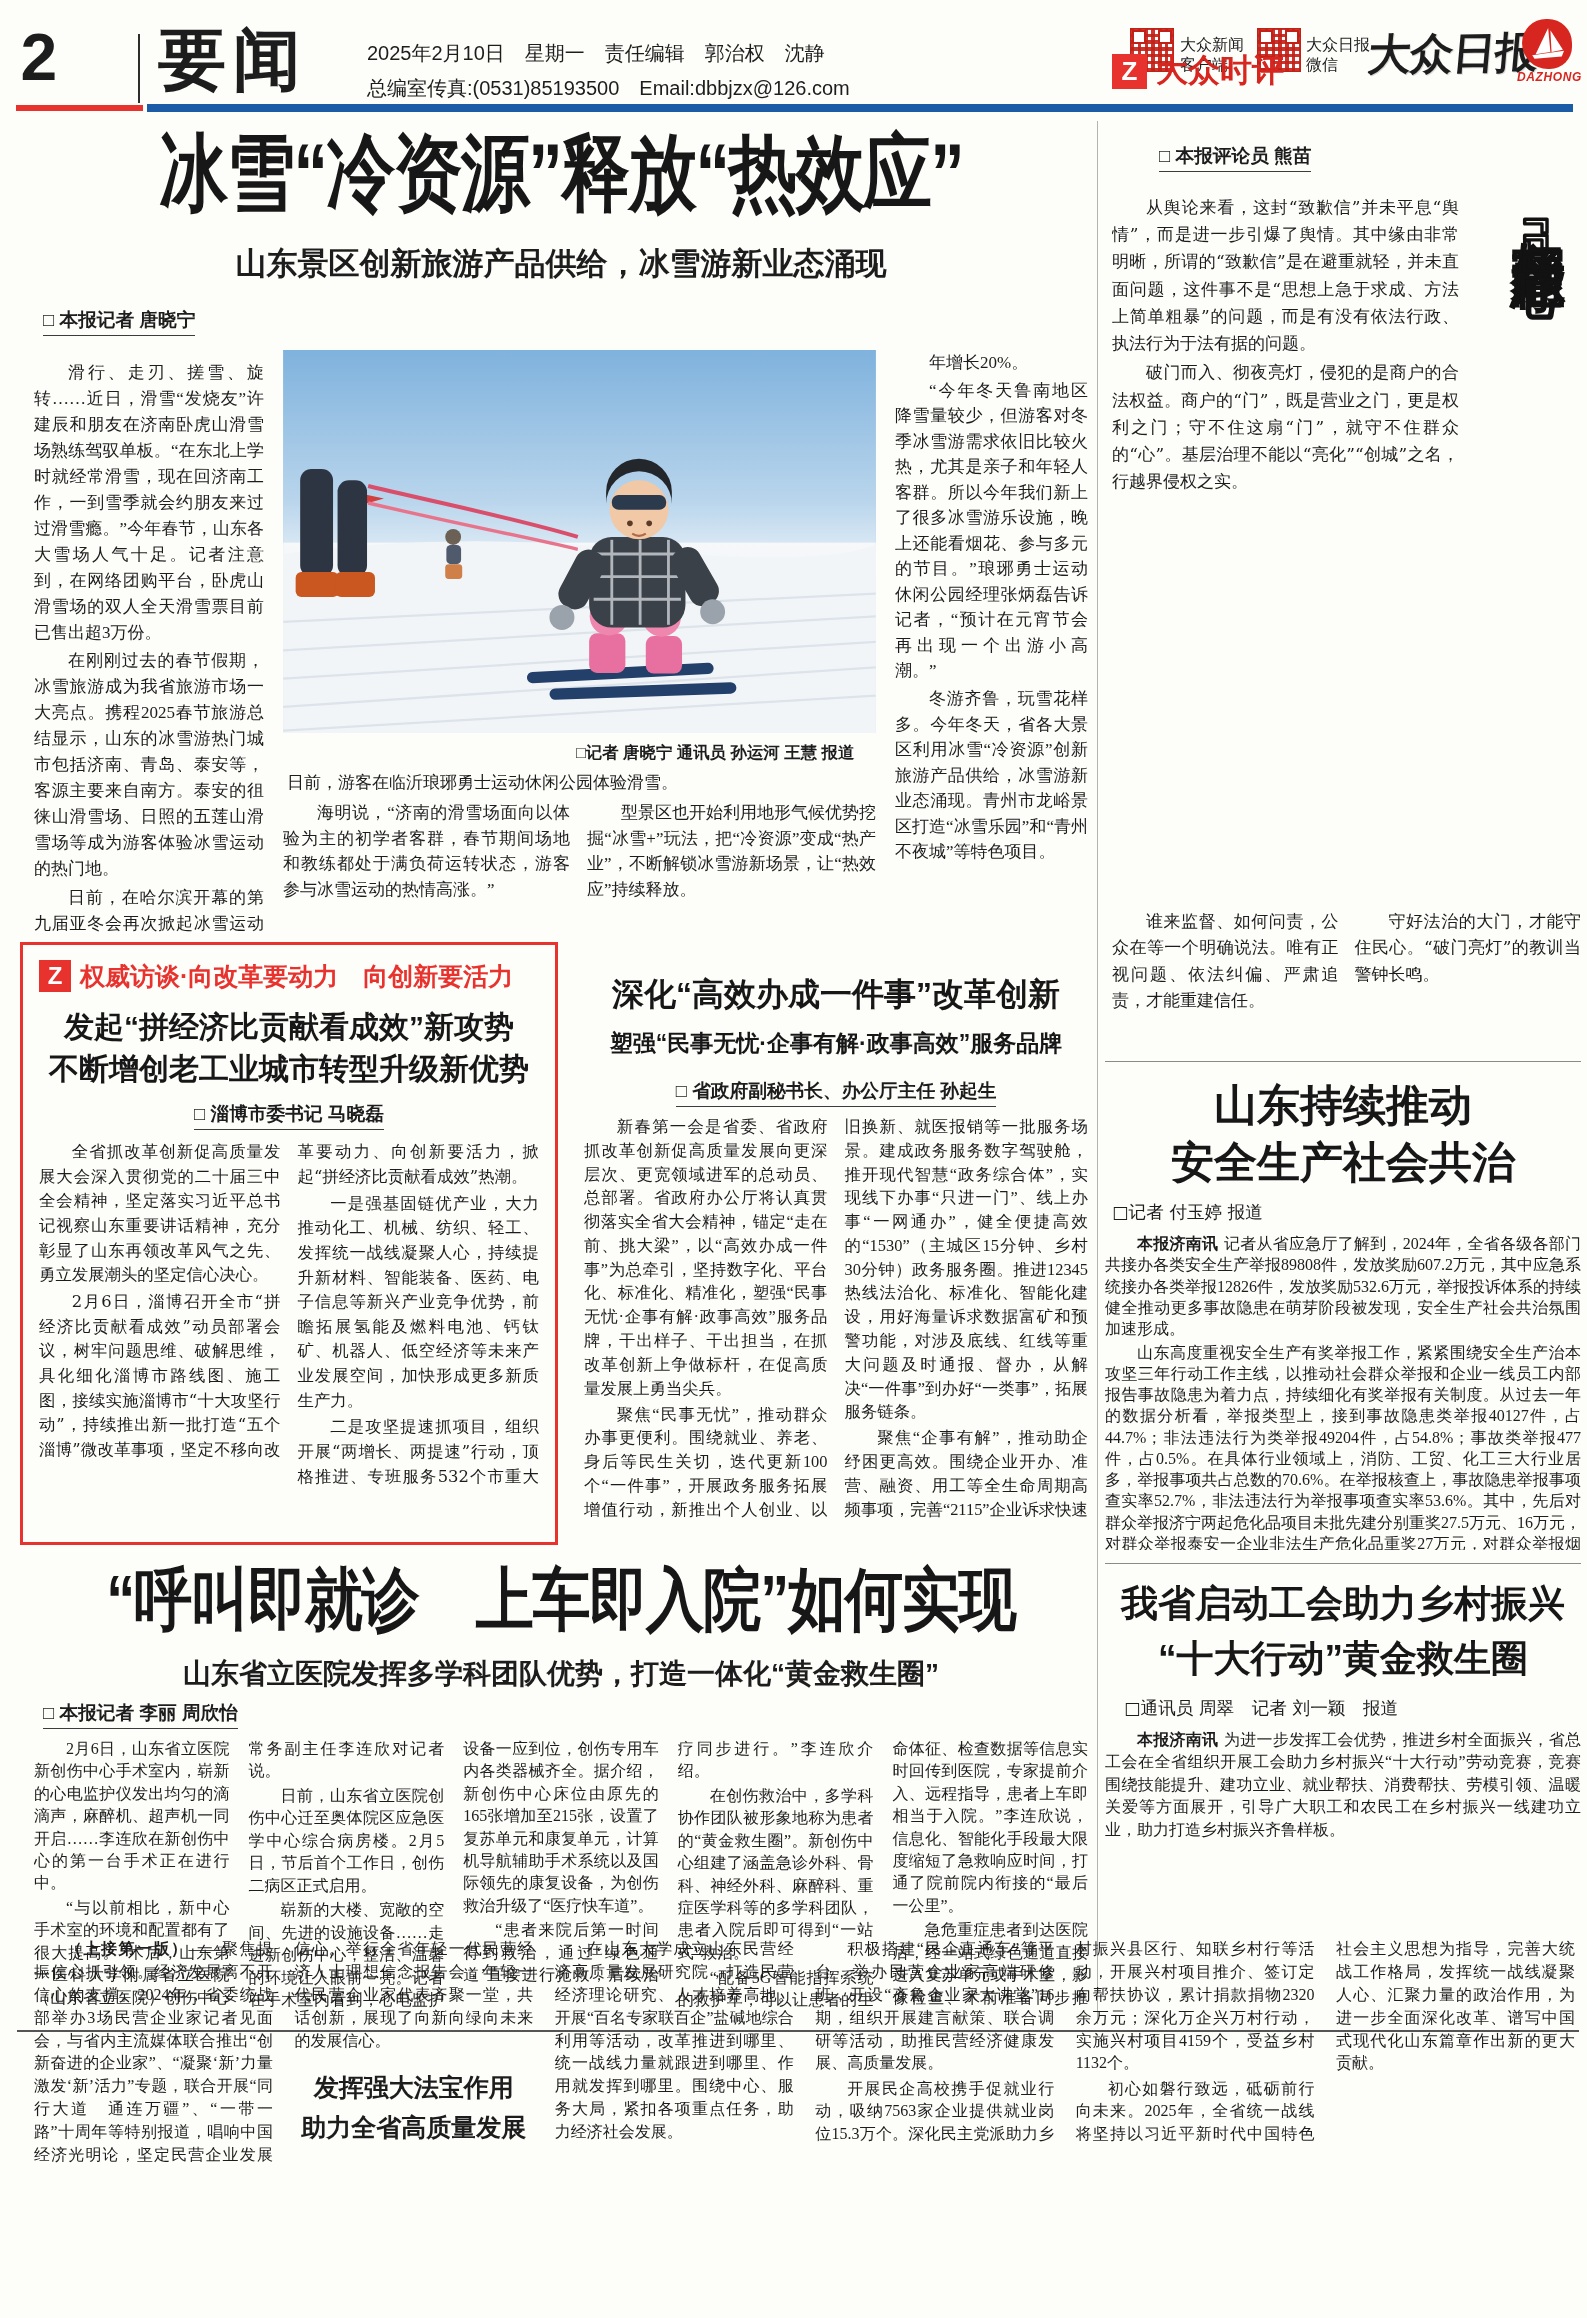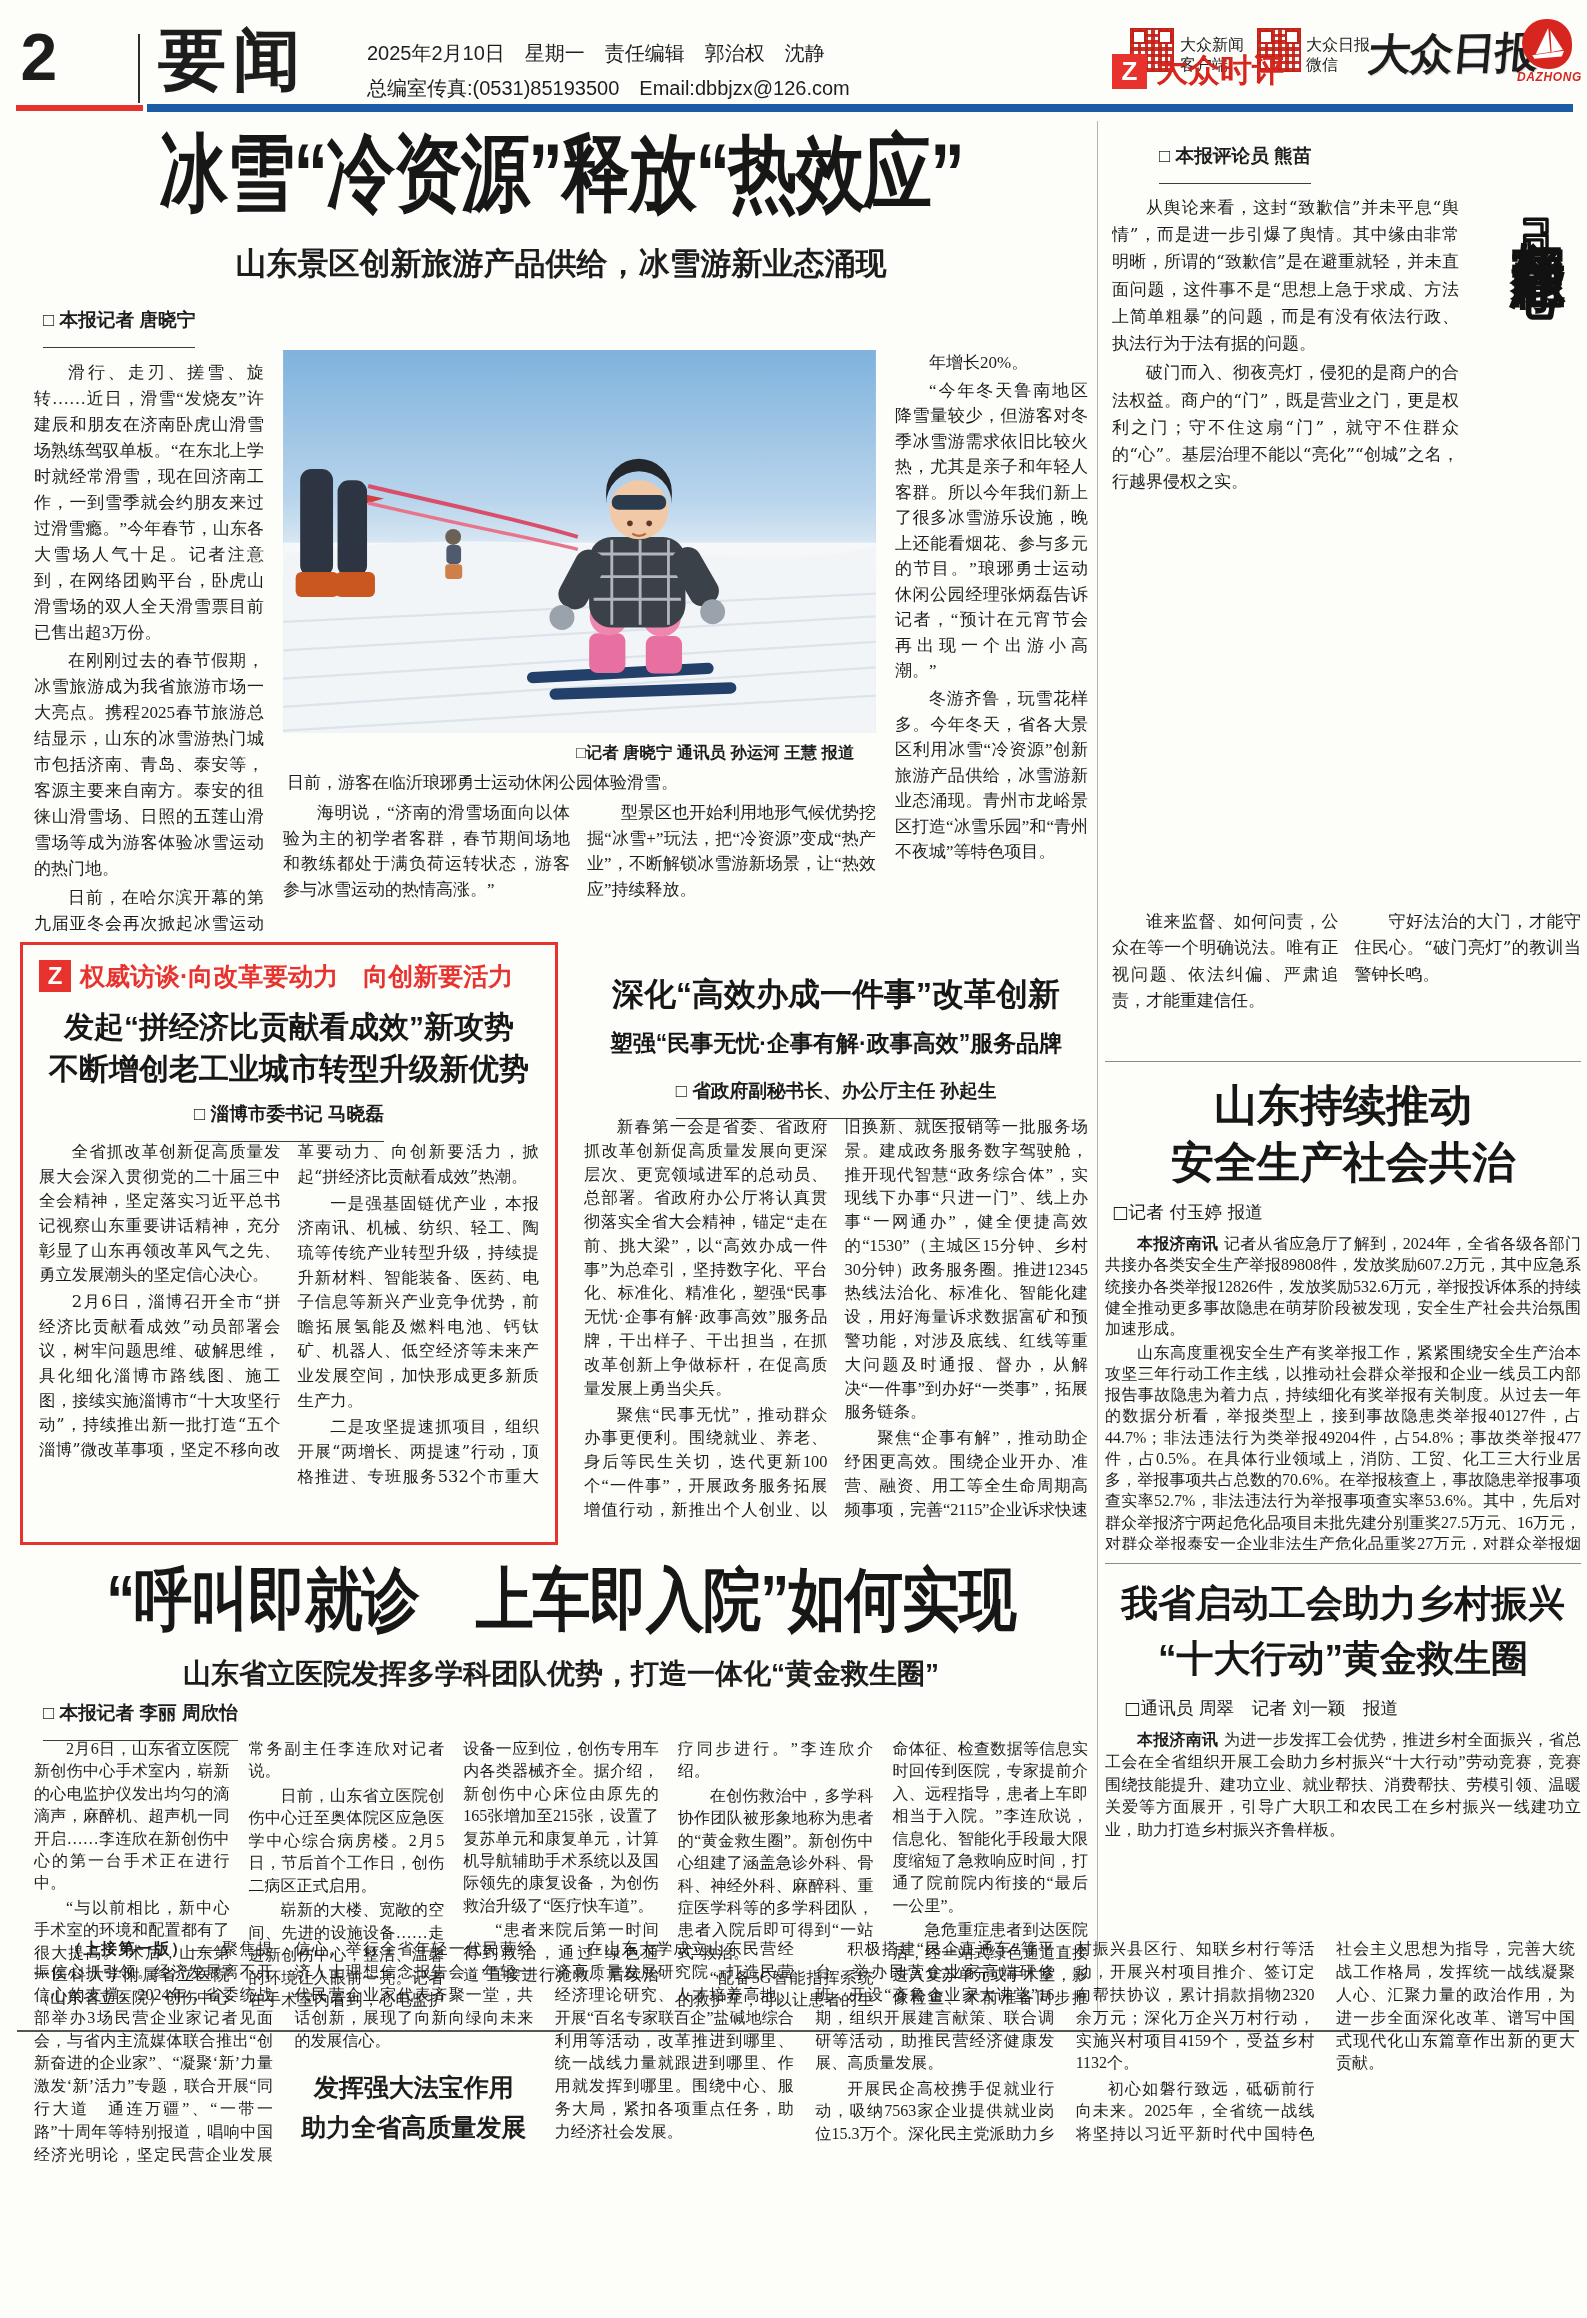--- a/index.html
+++ b/index.html
@@ -28,21 +28,21 @@
   .sail-logo svg{position:absolute;left:0;top:0;}
   .dz-word{left:1517px;top:70px;width:59px;text-align:center;font-size:12px;font-weight:bold;font-style:italic;
            color:#d7261f;font-family:"Liberation Sans",sans-serif;letter-spacing:0.6px;}
   .bar-red{left:16px;top:105px;width:127px;height:5.7px;background:#e8322e;}
   .bar-blue{left:147px;top:104px;width:1426px;height:8px;background:#1c5ba6;}
   
   .lead-headline{left:34px;top:126px;width:1054px;font-size:69px;transform:scaleY(1.22);transform-origin:top;letter-spacing:-1.7px;}
   .lead-subhead{left:34px;top:243px;width:1054px;text-align:center;font-size:31px;font-weight:600;
                 font-family:"Liberation Sans",sans-serif;}
   .byline{font-size:18.7px;font-weight:bold;font-family:"Liberation Sans",sans-serif;
-          border-bottom:1.1px solid #3c3c3c;padding-bottom:17px;}
+          border-bottom:1.1px solid #3c3c3c;padding-bottom:5px;}
   .lead-col1{left:34px;top:360px;width:230px;height:573px;font-size:17px;line-height:1.53;overflow:hidden;}
   .photo{left:283px;top:350px;width:593px;height:383px;overflow:hidden;background:#bcd6ea;}
   .side-col{left:895px;top:350px;width:193px;height:585px;font-size:17px;line-height:1.5;overflow:hidden;}
   .caption{left:287px;top:742px;width:592px;font-size:17px;}
   .cap-credit{text-align:right;padding-right:1.5em;font-family:"Liberation Sans",sans-serif;font-weight:bold;font-size:16.4px;}
   .cap-text{font-family:"DejaVu Serif",serif;margin-top:7px;}
   .lead-colB{left:283px;top:800px;width:287px;height:135px;font-size:17px;line-height:1.5;overflow:hidden;}
   .lead-colC{left:587px;top:800px;width:289px;height:135px;font-size:17px;line-height:1.5;overflow:hidden;}
   
   .redbox{left:20px;top:942px;width:538px;height:603px;border:3.4px solid #e8322e;box-sizing:border-box;padding:14.7px 16px;}
@@ -248,21 +248,21 @@
       <div class="kicker-text">权威访谈·向改革要动力　向创新要活力</div>
     </div>
     <div class="hl box-h1">发起“拼经济比贡献看成效”新攻势</div>
     <div class="hl box-h2">不断增创老工业城市转型升级新优势</div>
     <div class="box-byline">
       <span class="byline">□ 淄博市委书记 马晓磊</span>
     </div>
     <div class="box-body body-text">
         <p>全省抓改革创新促高质量发展大会深入贯彻党的二十届三中全会精神，坚定落实习近平总书记视察山东重要讲话精神，充分彰显了山东再领改革风气之先、勇立发展潮头的坚定信心决心。</p>
         <p>2月6日，淄博召开全市“拼经济比贡献看成效”动员部署会议，树牢问题思维、破解思维，具化细化淄博市路线图、施工图，接续实施淄博市“十大攻坚行动”，持续推出新一批打造“五个淄博”微改革事项，坚定不移向改革要动力、向创新要活力，掀起“拼经济比贡献看成效”热潮。</p>
-        <p>一是强基固链优产业，本报济南讯、机械、纺织、轻工、陶琉等传统产业转型升级，持续提升新材料、智能装备、医药、电子信息等新兴产业竞争优势，前瞻拓展氢能及燃料电池、钙钛矿、机器人、低空经济等未来产业发展空间，加快形成更多新质生产力。</p>
+        <p>一是强基固链优产业，大力推动化工、机械、纺织、轻工、发挥统一战线凝聚人心，持续提升新材料、智能装备、医药、电子信息等新兴产业竞争优势，前瞻拓展氢能及燃料电池、钙钛矿、机器人、低空经济等未来产业发展空间，加快形成更多新质生产力。</p>
         <p>二是攻坚提速抓项目，组织开展“两增长、两提速”行动，顶格推进、专班服务532个市重大项目，全力保障好土地、能耗、用工、资金等需求，确保项目数量、投资规模双提升，推动项目签约落地、建设达效全面提速。</p>
       </div>
   </div>
 
   <div class="abs hl mid-h1">深化“高效办成一件事”改革创新</div>
   <div class="abs hl mid-h2">塑强“民事无忧·企事有解·政事高效”服务品牌</div>
   <div class="abs mid-byline">
     <span class="byline">□ 省政府副秘书长、办公厅主任 孙起生</span>
   </div>
   <div class="abs body-text mid-body">

